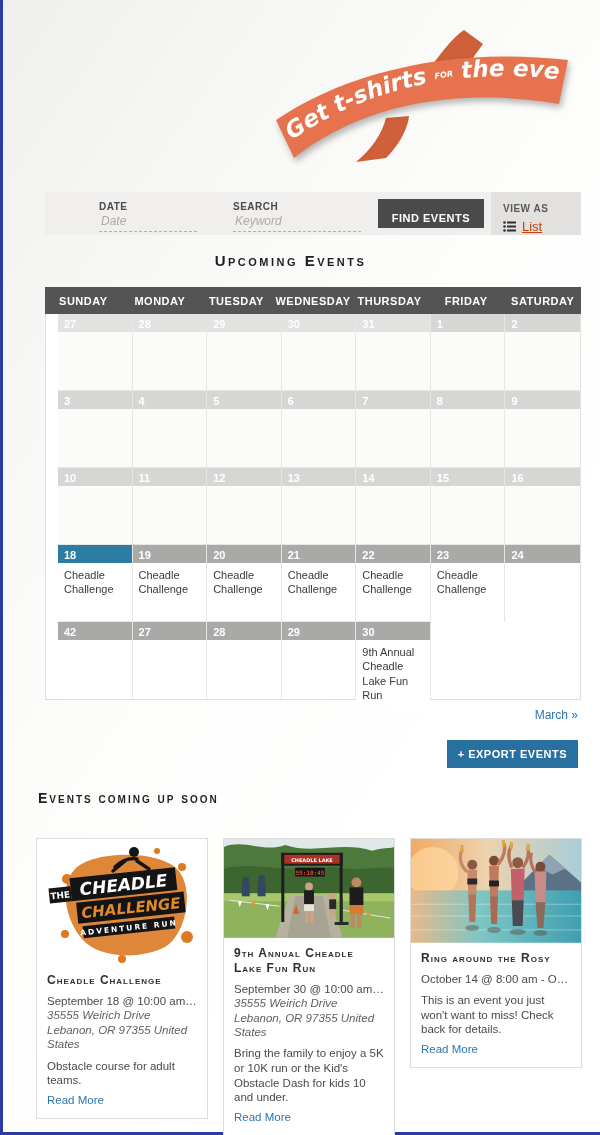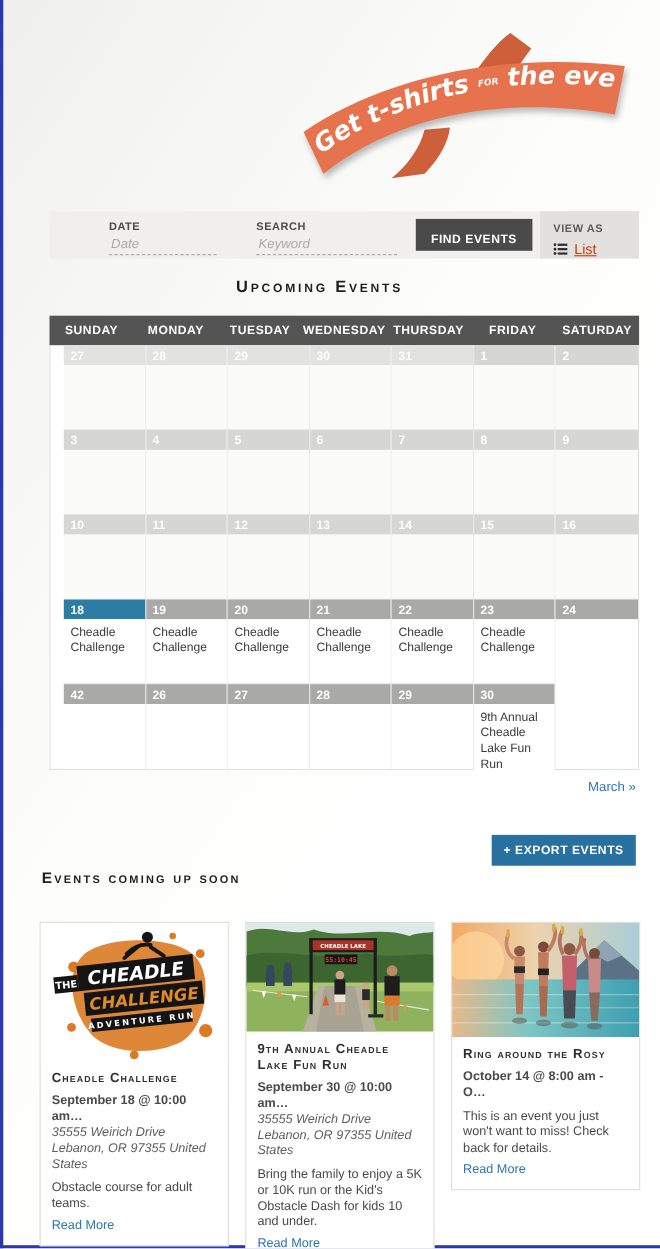--- a/index.html
+++ b/index.html
@@ -65,37 +65,37 @@
   .t-future .day-strip { background:#a9a9a8; }
   .day-body { flex:1; padding:5px 6px; background:#fff; }
   .t-prev .day-body, .t-past .day-body { background:#fbfbfa; }
   .cal-event { display:block; font-size:11px; line-height:1.3; color:#3a3a3a; text-decoration:none; }
   .next-month-link {
     position:absolute; right:22px; top:708px; font-size:12px; color:#2b76b3; text-decoration:none;
   }
   .export-btn {
     position:absolute; right:22px; top:740px; background:#27709f; color:#fff;
     border:none; font-size:11px; font-weight:bold; letter-spacing:.5px; padding:8px 11px;
-    cursor:pointer; font-family:"Liberation Sans",sans-serif;margin-top:19px;
+    cursor:pointer; font-family:"Liberation Sans",sans-serif;
   }
   
   .soon-title {
     position:absolute; left:35px; top:790px;
     font-size:14px; font-weight:bold; font-variant:small-caps; letter-spacing:2px; color:#1f1f1f;
   }
   .cards { position:absolute; left:33px; top:838px; width:546px; display:flex; gap:15px; align-items:flex-start; }
   .card { flex:1; background:#fff; border:1px solid #ddddda; }
   .card-img { display:block; width:100%; cursor:pointer; }
   .card-img svg { display:block; width:100%; }
   .card-body { padding:8px 10px 10px 10px; }
   .card-title {
     display:block; font-size:12px; font-weight:bold; font-variant:small-caps; letter-spacing:1px;
     color:#2f2f2f; text-decoration:none; line-height:1.25; margin-bottom:6px;
   }
-  .card-date { font-size:11.5px; font-weight:bold; color:#4a4a4a; line-height:1.25; }
+  .card-date { font-size:11.5px; font-weight:normal; color:#4a4a4a; line-height:1.25; }
   .card-address { font-size:11.5px; font-style:italic; color:#5f5f5d; line-height:1.25; }
   .card-desc { font-size:11.5px; color:#4a4a4a; line-height:1.27; margin-top:7px; }
   .card-readmore { display:inline-block; font-size:11.5px; color:#2b76b3; text-decoration:none; margin-top:6px; }
 </style>
 </head>
 <body>
 
 <div class="page">
 
 
@@ -272,24 +272,20 @@
           <div class="day-body">
             <a class="cal-event" href="#">Cheadle Challenge</a>
           </div>
         </div>
         <div class="day-cell t-future">
           <div class="day-strip"><span class="day-num">24</span></div>
           <div class="day-body"></div>
         </div>
         <div class="day-cell t-future">
           <div class="day-strip"><span class="day-num">42</span></div>
-          <div class="day-body"></div>
-        </div>
-        <div class="day-cell t-future">
-          <div class="day-strip"><span class="day-num">26</span></div>
           <div class="day-body"></div>
         </div>
         <div class="day-cell t-future">
           <div class="day-strip"><span class="day-num">27</span></div>
           <div class="day-body"></div>
         </div>
         <div class="day-cell t-future">
           <div class="day-strip"><span class="day-num">28</span></div>
           <div class="day-body"></div>
         </div>

